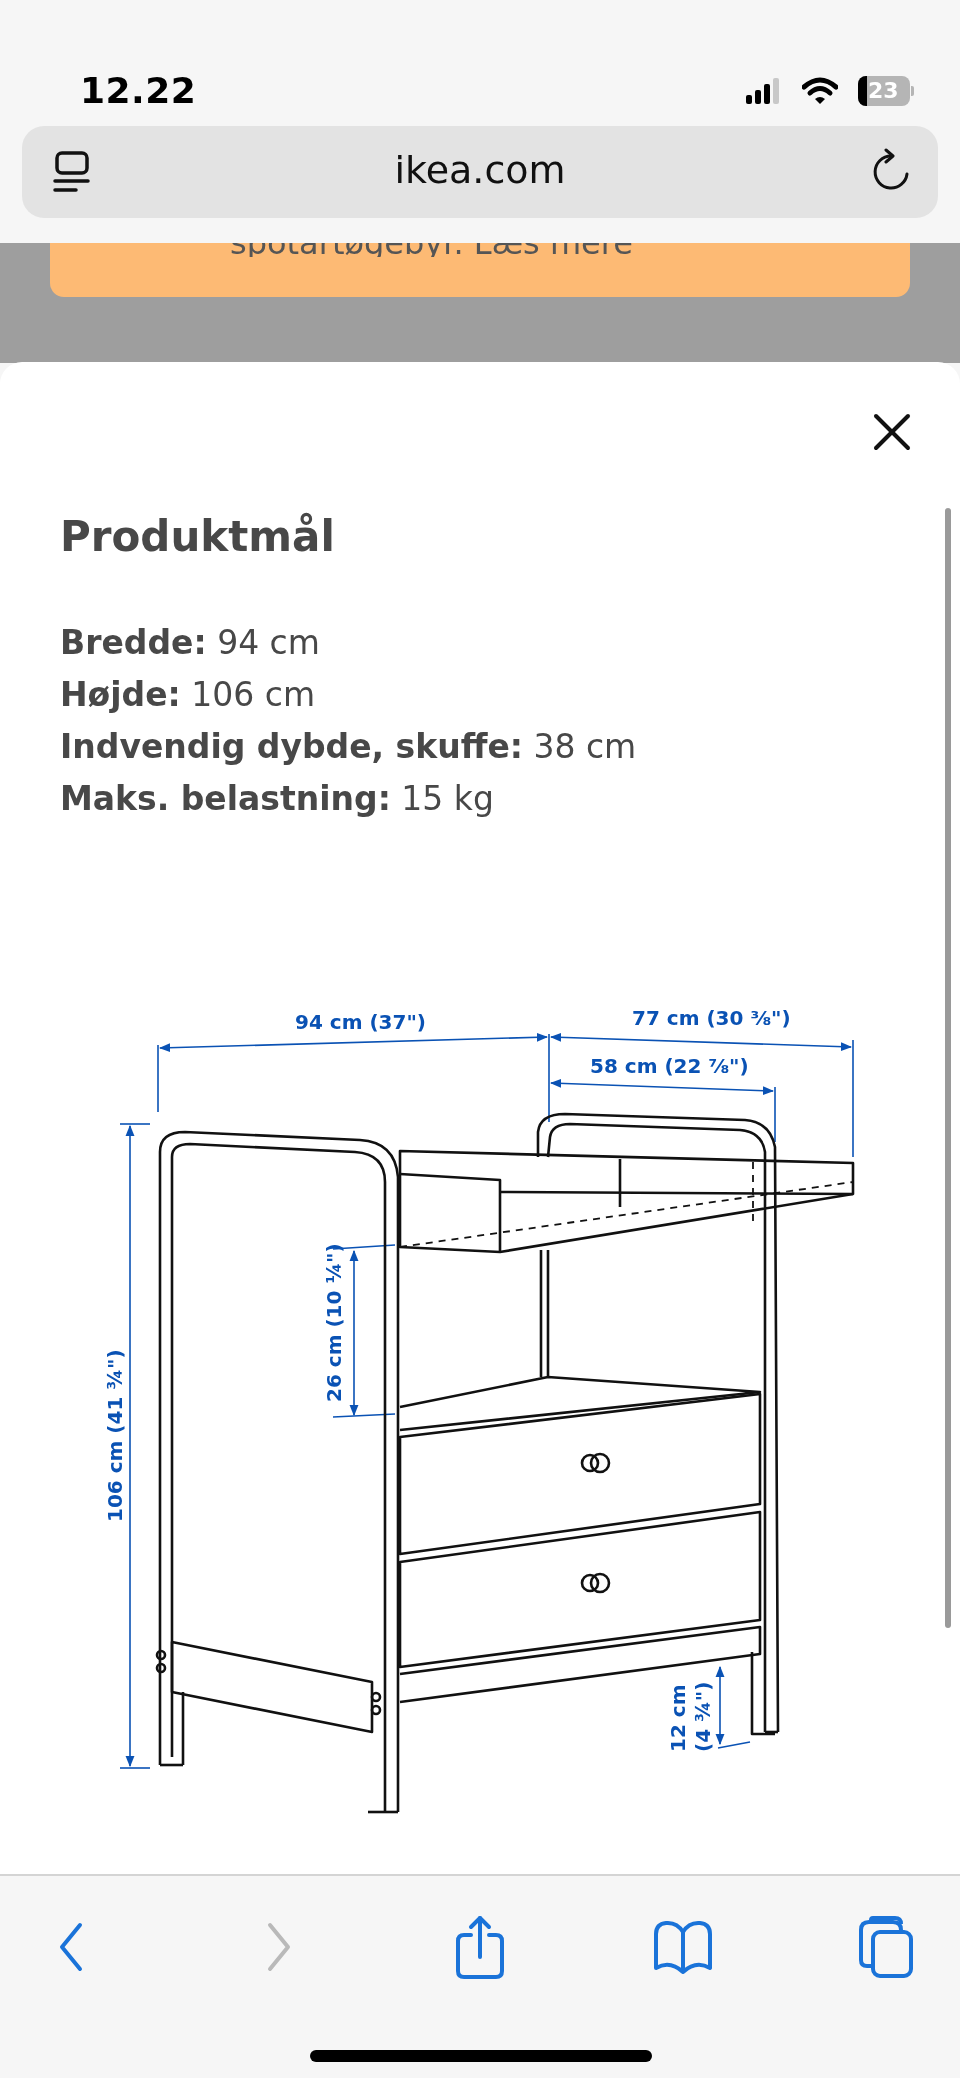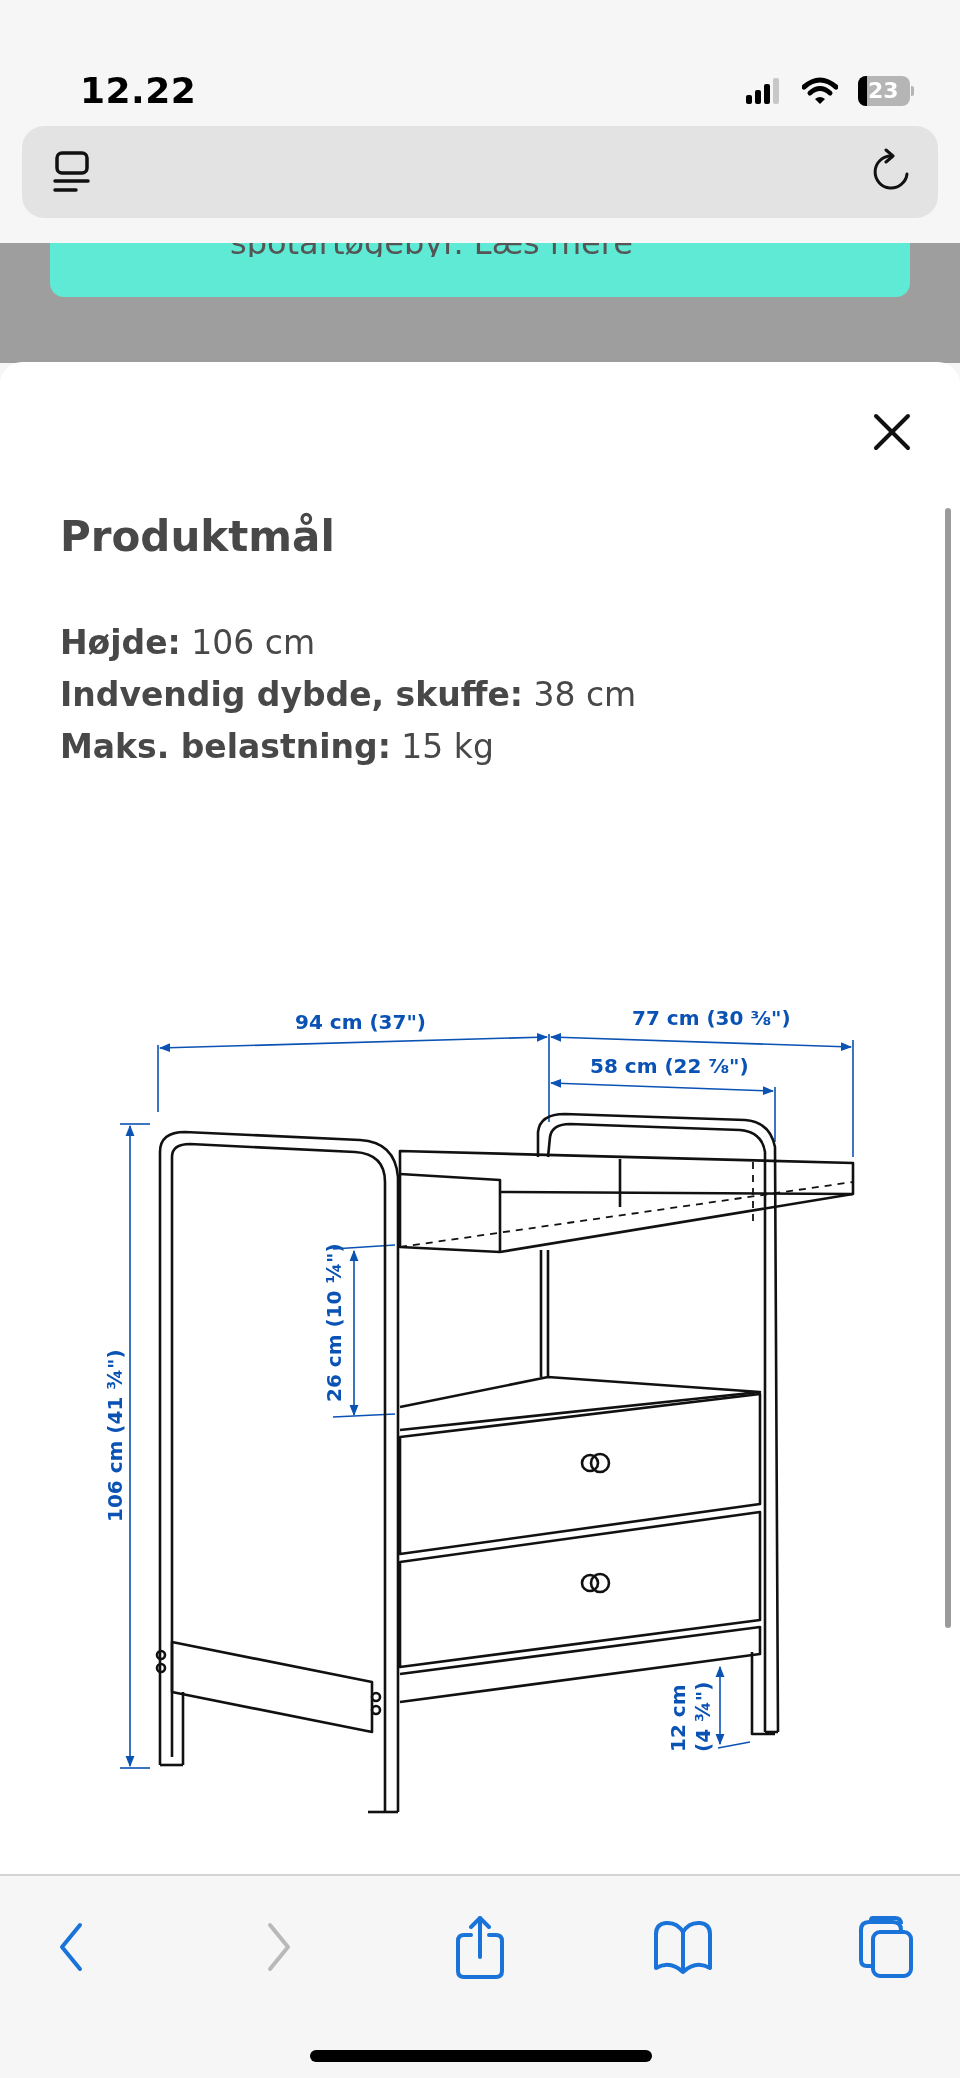--- a/index.html
+++ b/index.html
@@ -5,21 +5,21 @@
   html,body{margin:0;padding:0;}
   body{width:960px;height:2078px;position:relative;overflow:hidden;background:#f6f6f6;font-family:"DejaVu Sans","Liberation Sans",sans-serif;}
   .status{position:absolute;left:0;top:0;width:960px;height:120px;background:#f6f6f6;margin-top:32px;}
   .time{position:absolute;left:80px;top:38px;font-size:36px;font-weight:600;color:#000;letter-spacing:0.5px;}
   .status-icons{position:absolute;right:46px;top:44px;display:flex;align-items:center;gap:20px;}
   .urlbar{position:absolute;left:22px;top:126px;width:916px;height:92px;background:#e3e3e3;border-radius:22px;}
   .url{position:absolute;left:0;right:0;top:22px;text-align:center;font-size:38px;color:#111;}
   .reader{position:absolute;left:30px;top:24px;}
   .reload{position:absolute;right:26px;top:22px;}
   .backdrop{position:absolute;left:0;top:243px;width:960px;height:120px;background:#9e9e9e;}
-  .card-behind{position:absolute;left:50px;top:0;width:860px;height:54px;background:#5eead4;border-radius:0 0 14px 14px;}
+  .card-behind{position:absolute;left:50px;top:0;width:860px;height:54px;background:#fdba74;border-radius:0 0 14px 14px;}
   .behind-text{position:absolute;left:180px;top:0px;font-size:32px;color:#555;height:14px;overflow:hidden;line-height:0px;}
   .sheet{position:absolute;left:0;top:362px;width:960px;height:1512px;background:#fff;border-radius:22px 22px 0 0;overflow:hidden;}
   .close{position:absolute;left:870px;top:48px;width:44px;height:44px;cursor:pointer;}
   .scrollbar{position:absolute;left:945px;top:146px;width:6px;height:1120px;background:#9a9a9a;border-radius:3px;}
   .title{position:absolute;left:60px;top:150px;font-size:42px;font-weight:700;color:#484848;margin:0;}
   .specs{position:absolute;left:60px;top:255px;margin:0;padding:0;list-style:none;}
   .specs li{font-size:33px;line-height:52px;color:#484848;white-space:nowrap;}
   .specs .k{font-weight:700;}
   .diagram{position:absolute;left:0;top:0;}
   .toolbar{position:absolute;left:0;top:1874px;width:960px;height:204px;background:#f6f6f6;border-top:2px solid #d4d4d4;}
@@ -52,20 +52,21 @@
     </div>
   </div>
 </div>
 
 <div class="urlbar">
   <svg class="reader" width="40" height="44" viewBox="0 0 40 44">
     <rect x="5" y="3" width="30" height="20" rx="5" stroke="#111" stroke-width="3.5" fill="none"></rect>
     <line x1="3" y1="31" x2="36" y2="31" stroke="#111" stroke-width="3.5" stroke-linecap="round"></line>
     <line x1="3" y1="40" x2="24" y2="40" stroke="#111" stroke-width="3.5" stroke-linecap="round"></line>
   </svg>
+  <div class="url">ikea.com</div>
   <svg class="reload" width="42" height="46" viewBox="0 0 42 46">
     <path d="M21 8 A16 16 0 1 0 37 26" stroke="#111" stroke-width="3" fill="none" stroke-linecap="round"></path>
     <path d="M16 2 L23 8 L16 14" stroke="#111" stroke-width="3" fill="none" stroke-linecap="round" stroke-linejoin="round"></path>
   </svg>
 </div>
 
 <div class="backdrop">
   <div class="card-behind">
     <div class="behind-text">spotartøgebyr. Læs mere</div>
   </div>
@@ -74,20 +75,21 @@
 <div class="sheet">
   <svg class="close" viewBox="0 0 44 44">
     <line x1="6" y1="6" x2="38" y2="38" stroke="#111" stroke-width="4" stroke-linecap="round"></line>
     <line x1="38" y1="6" x2="6" y2="38" stroke="#111" stroke-width="4" stroke-linecap="round"></line>
   </svg>
   <div class="scrollbar"></div>
 
   <h2 class="title">Produktmål</h2>
 
   <ul class="specs">
+    <li><span class="k">Bredde:</span> <span>94 cm</span></li>
     <li><span class="k">Højde:</span> <span>106 cm</span></li>
     <li><span class="k">Indvendig dybde, skuffe:</span> <span>38 cm</span></li>
     <li><span class="k">Maks. belastning:</span> <span>15 kg</span></li>
   </ul>
 
   <svg class="diagram" width="960" height="1512" viewBox="0 0 960 1512">
     <defs>
       <marker id="ar" viewBox="0 0 10 10" refX="9" refY="5" markerWidth="7" markerHeight="7" orient="auto-start-reverse">
         <path d="M0 1 L10 5 L0 9 Z" fill="#0a52b4"></path>
       </marker>

